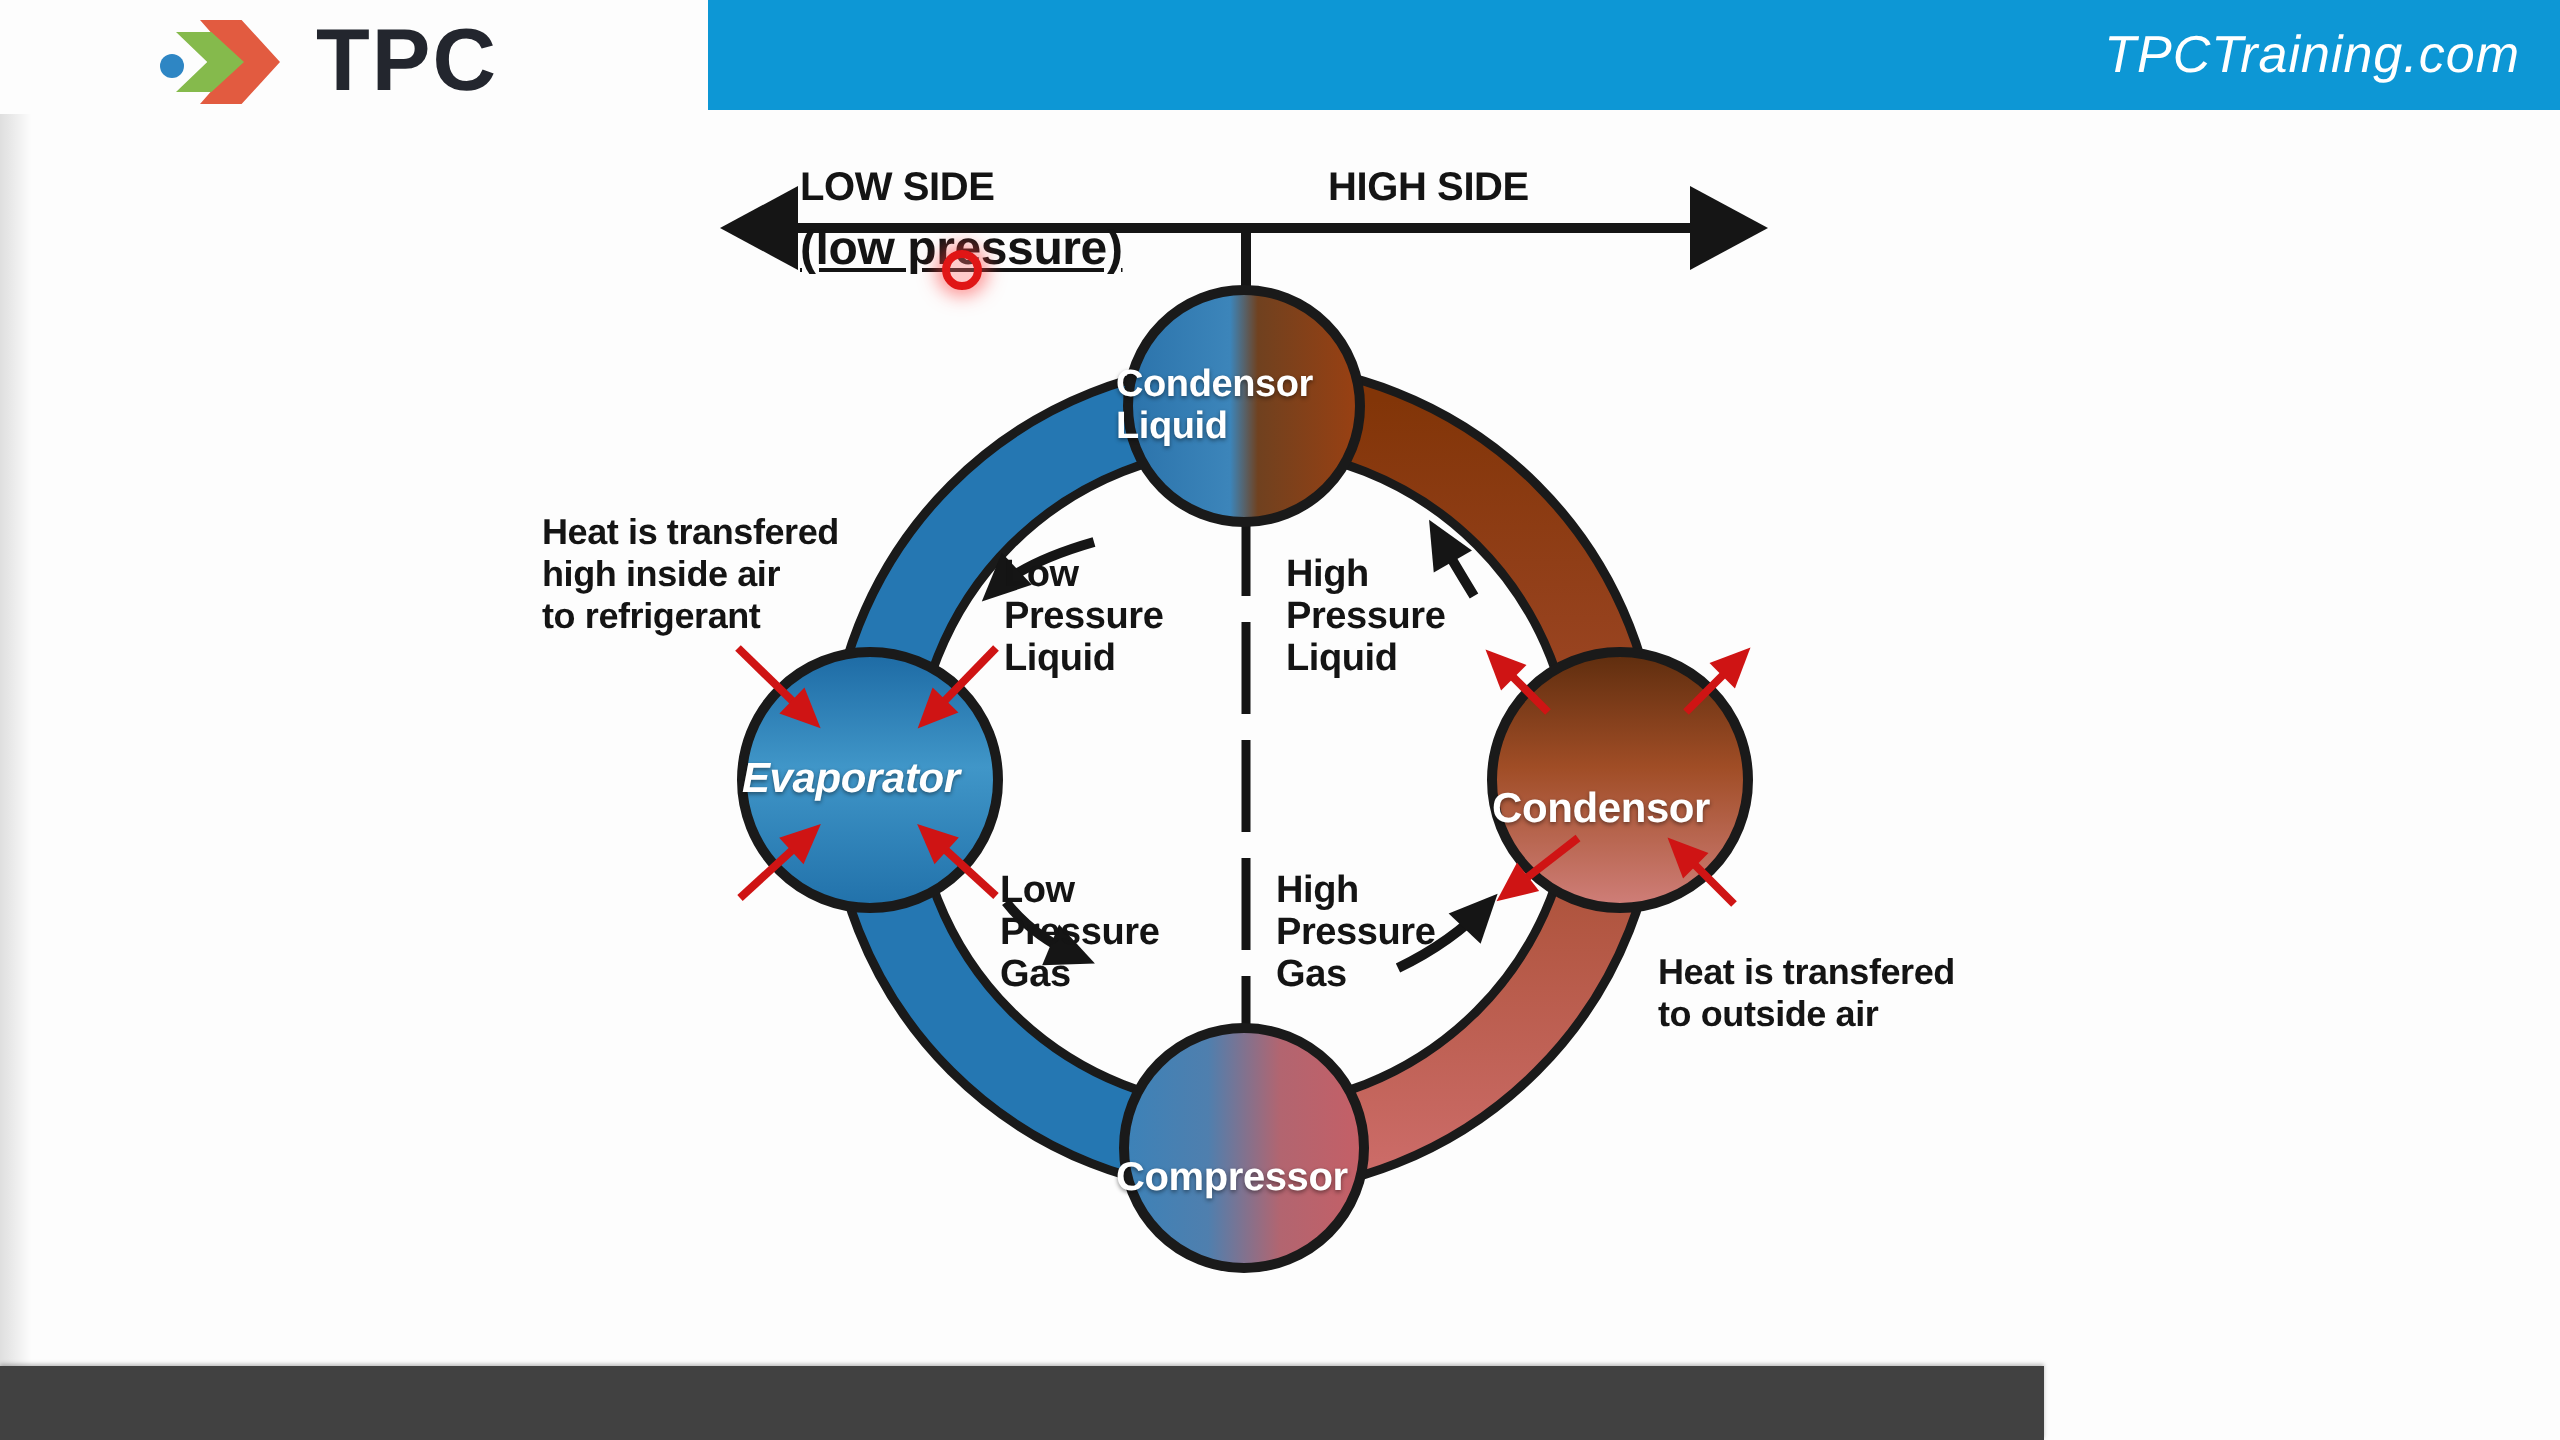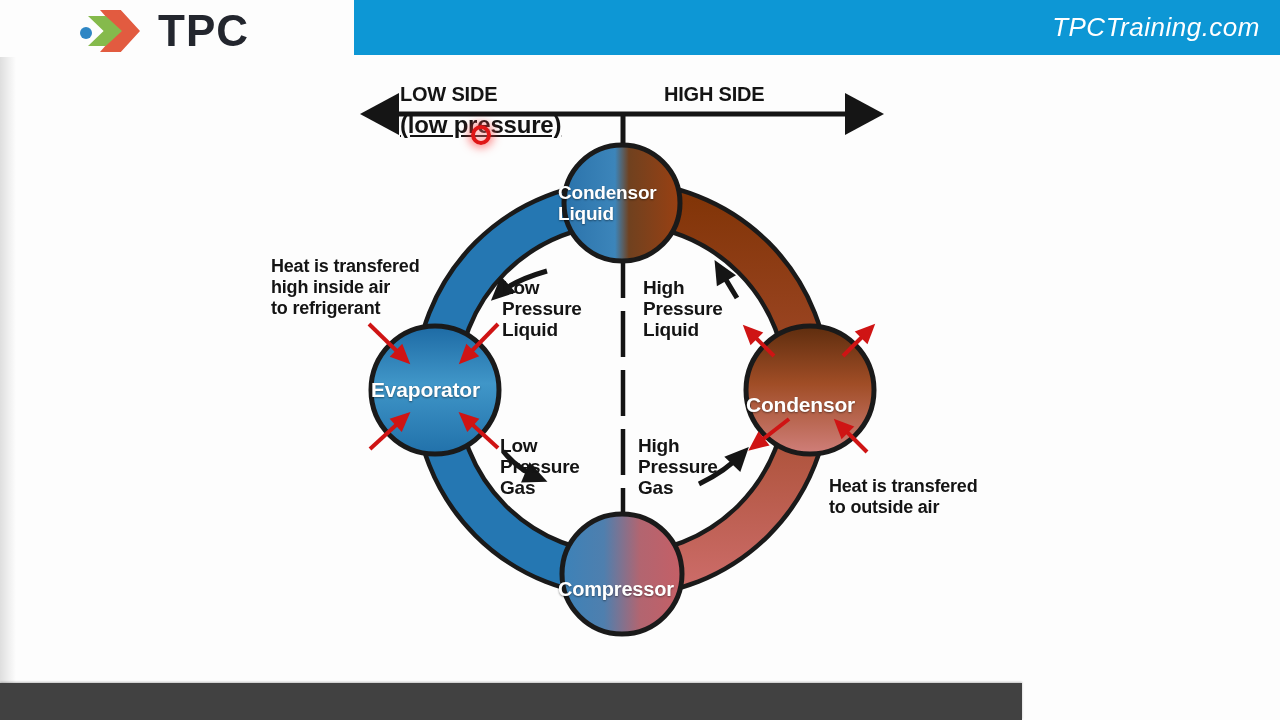--- a/index.html
+++ b/index.html
@@ -34,21 +34,21 @@
   
   .t{position:absolute;font-weight:700;color:#141414;
      line-height:21px;letter-spacing:-0.2px;}
   .t span{display:block;}
   .white{color:#ffffff;text-shadow:0 1px 2px rgba(0,0,0,.45);}
   #lowside {left:400px;top:84px;width:200px;font-size:20px;}
   #highside{left:664px;top:84px;width:200px;font-size:20px;}
   #lowsub  {left:400px;top:114px;width:200px;font-size:24px;text-decoration:underline;}
   #highsub {left:634px;top:117px;width:200px;font-size:18px;}
   #valve   {left:558px;top:182px;width:128px;font-size:19px;}
-  #evap    {left:371px;top:379px;width:128px;font-size:21px;}
+  #evap    {left:371px;top:379px;width:128px;font-size:21px;font-style:italic;}
   #cond    {left:746px;top:394px;width:128px;font-size:21px;}
   #comp    {left:558px;top:579px;width:128px;font-size:20px;}
   #lpl     {left:502px;top:277px;width:100px;font-size:19px;}
   #hpl     {left:643px;top:277px;width:100px;font-size:19px;}
   #lpg     {left:500px;top:435px;width:100px;font-size:19px;}
   #hpg     {left:638px;top:435px;width:100px;font-size:19px;}
   #capL    {left:271px;top:256px;width:200px;font-size:18px;text-align:left;}
   #capR    {left:829px;top:476px;width:200px;font-size:18px;text-align:left;}
 
   

